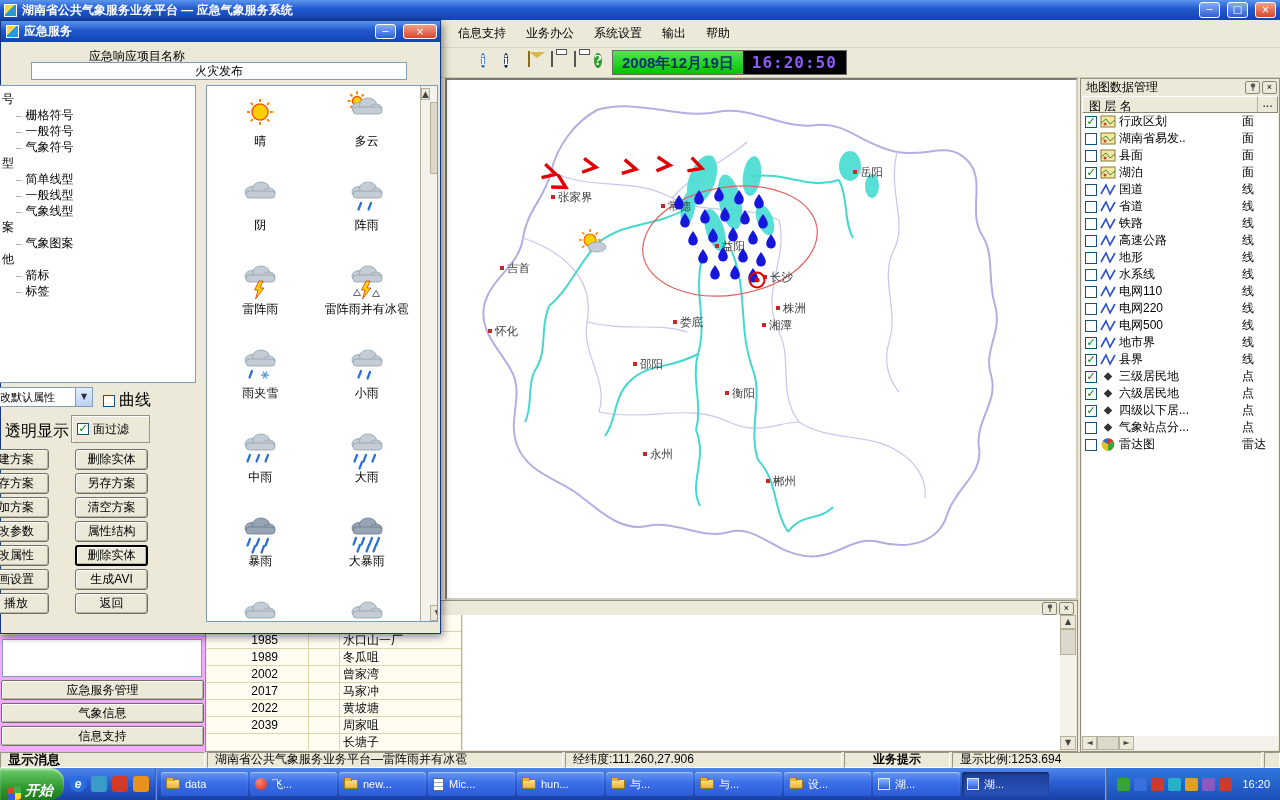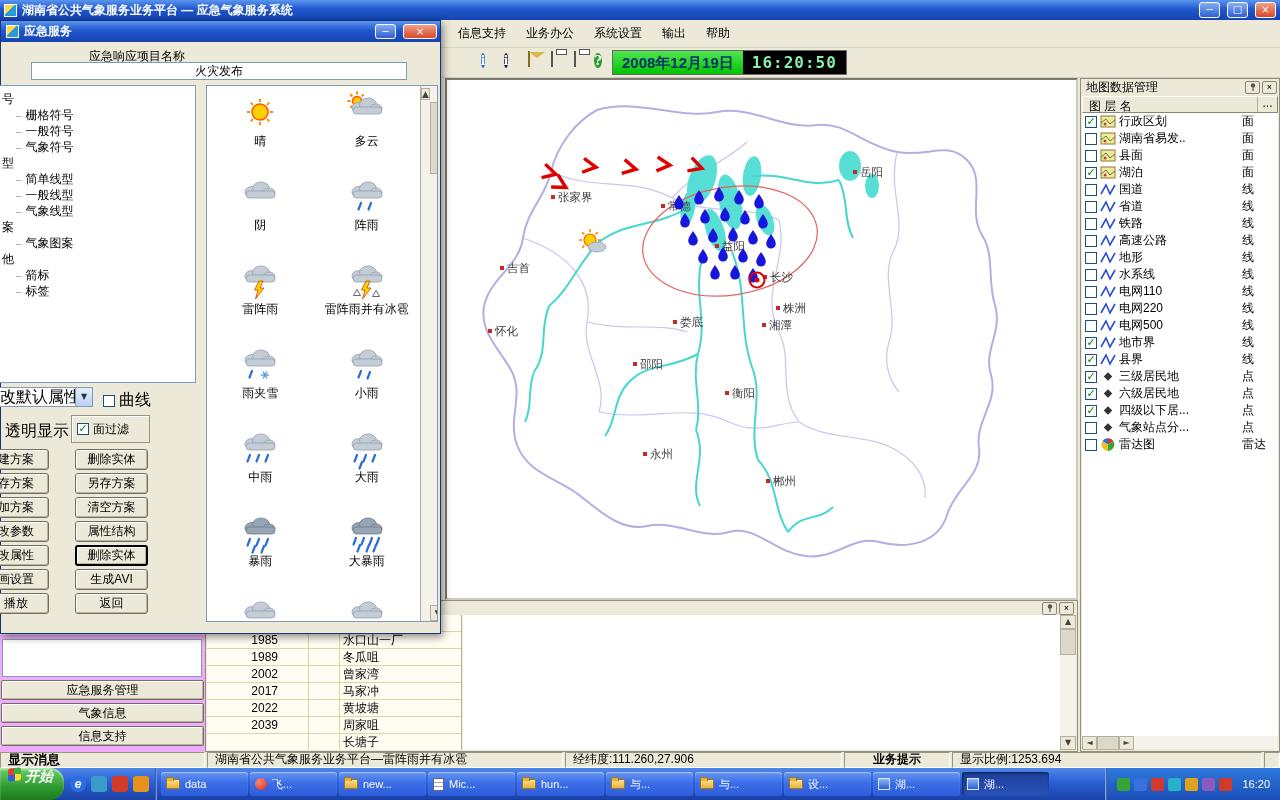--- a/index.html
+++ b/index.html
@@ -22,21 +22,21 @@
   .ti-round{border-radius:50%;width:18px;height:18px;margin:1px;color:#fff;font-weight:bold;font-size:13px;line-height:18px;font-family:"DejaVu Serif",serif}
   .ti-info{background:#2a6fd8}
   .ti-info2{background:#15264f}
   .ti-help{background:#2f9e2f}
   .ti-mail{width:18px;height:12px;margin:4px 1px;background:#fdf6d8;border:1px solid #8a6d1a;position:relative}
   .ti-mail:before{content:"";position:absolute;left:0;top:0;border:8px solid transparent;border-top:6px solid #d8b84a;border-bottom:none}
   .ti-print{width:18px;height:13px;margin:4px 1px;background:linear-gradient(#e8e8f0,#b0b0bc);border:1px solid #555;position:relative}
   .ti-print:before{content:"";position:absolute;left:4px;top:-3px;width:9px;height:4px;background:#fff;border:1px solid #555}
   #datebox{position:absolute;left:612px;top:2px;height:25px;display:flex;border:1px solid #6a6a6a}
   #date-part{background:linear-gradient(#53e453,#00c400);color:#06306a;font-weight:bold;font-size:15px;line-height:23px;padding:0 9px;white-space:nowrap}
-  #time-part{background:#000;color:#86efac;font-family:"DejaVu Sans Mono",monospace;font-weight:bold;font-size:16px;line-height:23px;padding:0 9px;letter-spacing:1px}
+  #time-part{background:#000;color:#8b5cf6;font-family:"DejaVu Sans Mono",monospace;font-weight:bold;font-size:16px;line-height:23px;padding:0 9px;letter-spacing:1px}
 
   
   #map-area{position:absolute;left:445px;top:78px;width:633px;height:522px;background:#fff;border:2px inset #cfccbc;overflow:hidden}
   #map-svg{width:100%;height:100%}
 
   
   #layer-panel{position:absolute;left:1080px;top:78px;width:200px;height:674px;background:#ece9d8;border:1px solid #948f7e}
   #lp-title{height:17px;display:flex;align-items:center;padding:0 2px 0 5px;gap:2px}
   #lp-title .t{flex:1;font-size:12px;white-space:nowrap}
   .mini-btn{width:15px;height:13px;border:1px solid #8a8673;background:#ece9d8;font-size:9px;line-height:11px;text-align:center;border-radius:2px}
@@ -78,21 +78,21 @@
   .sb-cell{border:1px solid;border-color:#9a9583 #fff #fff #9a9583;padding:0 7px;font-size:12px;line-height:13px;white-space:nowrap;overflow:hidden}
   .sb-msg{width:205px;font-weight:bold;font-size:13px}
   .sb-app{width:356px}
   .sb-coord{width:277px}
   .sb-tip{width:106px;font-weight:bold;text-align:center}
   .sb-scale{flex:1}
   .sb-end{width:12px}
 
   
   #taskbar{position:absolute;left:0;top:768px;width:1280px;height:32px;background:linear-gradient(#4f86e8,#2a5fd4 45%,#1941a5);display:flex;align-items:center;z-index:90}
-  #start-btn{width:64px;height:32px;background:linear-gradient(#6ecf6e,#2f9a2f 60%,#1d7a1d);border-radius:0 14px 14px 0;color:#fff;font-weight:bold;font-size:14px;display:flex;align-items:flex-start;gap:4px;padding-left:8px;box-shadow:inset 0 2px 2px rgba(255,255,255,.5);font-style:italic}
+  #start-btn{width:64px;height:32px;background:linear-gradient(#6ecf6e,#2f9a2f 60%,#1d7a1d);border-radius:0 14px 14px 0;color:#fff;font-weight:bold;font-size:14px;display:flex;align-items:flex-end;gap:4px;padding-left:8px;box-shadow:inset 0 2px 2px rgba(255,255,255,.5);font-style:italic}
   .flag{width:13px;height:13px;background:conic-gradient(#3fae46 0 25%,#ffd92b 0 50%,#2d62d8 0 75%,#e2422e 0);border-radius:2px;transform:skewY(-6deg)}
   #quick-launch{display:flex;align-items:center;gap:5px;padding:0 6px;border-right:2px groove #6f8fe8;height:32px}
   .ql-icon{width:16px;height:16px;border-radius:3px}
   #task-items{display:flex;align-items:center;gap:2px;padding-left:4px}
   .task-item{width:87px;height:24px;background:linear-gradient(#6a97f2,#3a6ee8 45%,#2e5cd8);border-radius:3px;color:#fff;font-size:11px;display:flex;align-items:center;gap:5px;padding:0 5px;box-shadow:inset 0 1px 1px rgba(255,255,255,.45);white-space:nowrap;overflow:hidden}
   .task-item.active{background:linear-gradient(#1c3f9a,#2a52bc);box-shadow:inset 1px 1px 3px rgba(0,0,0,.55)}
   .ic-folder{width:14px;height:10px;background:linear-gradient(#ffe08a,#e8b23a);border:1px solid #9a7a20;border-radius:1px;position:relative;flex:none}
   .ic-folder:before{content:"";position:absolute;top:-3px;left:-1px;width:6px;height:3px;background:#e8b23a;border:1px solid #9a7a20;border-bottom:none}
   .ic-red{width:12px;height:12px;border-radius:50%;background:radial-gradient(circle at 35% 30%,#ff8a7a,#d42a1a);flex:none}
   .ic-doc{width:11px;height:13px;background:repeating-linear-gradient(#fff 0 3px,#9ab 3px 4px);border:1px solid #667;flex:none}
@@ -116,21 +116,21 @@
   #weather-box{position:absolute;left:205px;top:64px;width:232px;height:537px;background:#fff;border:1px solid #7f9db9;overflow:hidden}
   #weather-grid{position:absolute;left:0;top:0;right:17px;bottom:0;display:flex;flex-wrap:wrap;padding-top:5px;overflow:hidden}
   .w-cell{width:50%;height:84px;text-align:center}
   .w-cell svg{display:block;margin:0 auto}
   .w-label{font-size:12px;line-height:13px}
   #w-scroll{position:absolute;top:0;right:0;bottom:0;width:17px;background:#f4f2ea;border-left:1px solid #b5b09e}
   #w-scroll .sc-btn{width:16px;height:16px;font-size:9px;line-height:14px}
   #w-scroll .bottom{position:absolute;bottom:0}
   #w-thumb{position:absolute;top:16px;width:16px;height:72px;background:#dcd8ca;border:1px solid #b5b09e}
   #ctrl-dropdown{position:absolute;left:-2px;top:366px;width:94px;height:20px;background:#fff;border:1px solid #7f9db9;display:flex}
-  #ctrl-dropdown .cd-text{flex:1;line-height:18px;padding-left:0;font-size:16px;white-space:nowrap;overflow:hidden}
+  #ctrl-dropdown .cd-text{flex:1;line-height:18px;padding-left:0;font-size:11px;white-space:nowrap;overflow:hidden}
   #ctrl-dropdown .cd-btn{width:17px;background:linear-gradient(#e6eefc,#bcd0f2);border-left:1px solid #7f9db9;text-align:center;font-size:8px;line-height:18px;color:#234;font-family:"DejaVu Sans",sans-serif}
   .cb-row{position:absolute;display:flex;align-items:center;gap:4px;font-size:16px}
   #curve-cb{left:102px;top:369px}
   #transp-cb{left:4px;top:400px}
   #filter-group{position:absolute;left:70px;top:394px;width:79px;height:28px;border:1px solid #9a9583;box-shadow:inset 1px 1px 0 #fff;display:flex;align-items:center;gap:4px;padding-left:5px;font-size:12px}
   .dlg-btn{position:absolute;height:21px;background:#ece9d8;border:1px solid #716f64;border-radius:3px;box-shadow:inset 1px 1px 0 #fff,inset -1px -1px 0 #b8b4a2;font-size:12px;text-align:center;line-height:19px;white-space:nowrap;overflow:hidden}
   .dlg-btn.bl{left:-18px;width:66px}
   .dlg-btn.br{left:74px;width:73px}
   .dlg-btn.default{border:2px solid #000;line-height:17px}
 </style>

